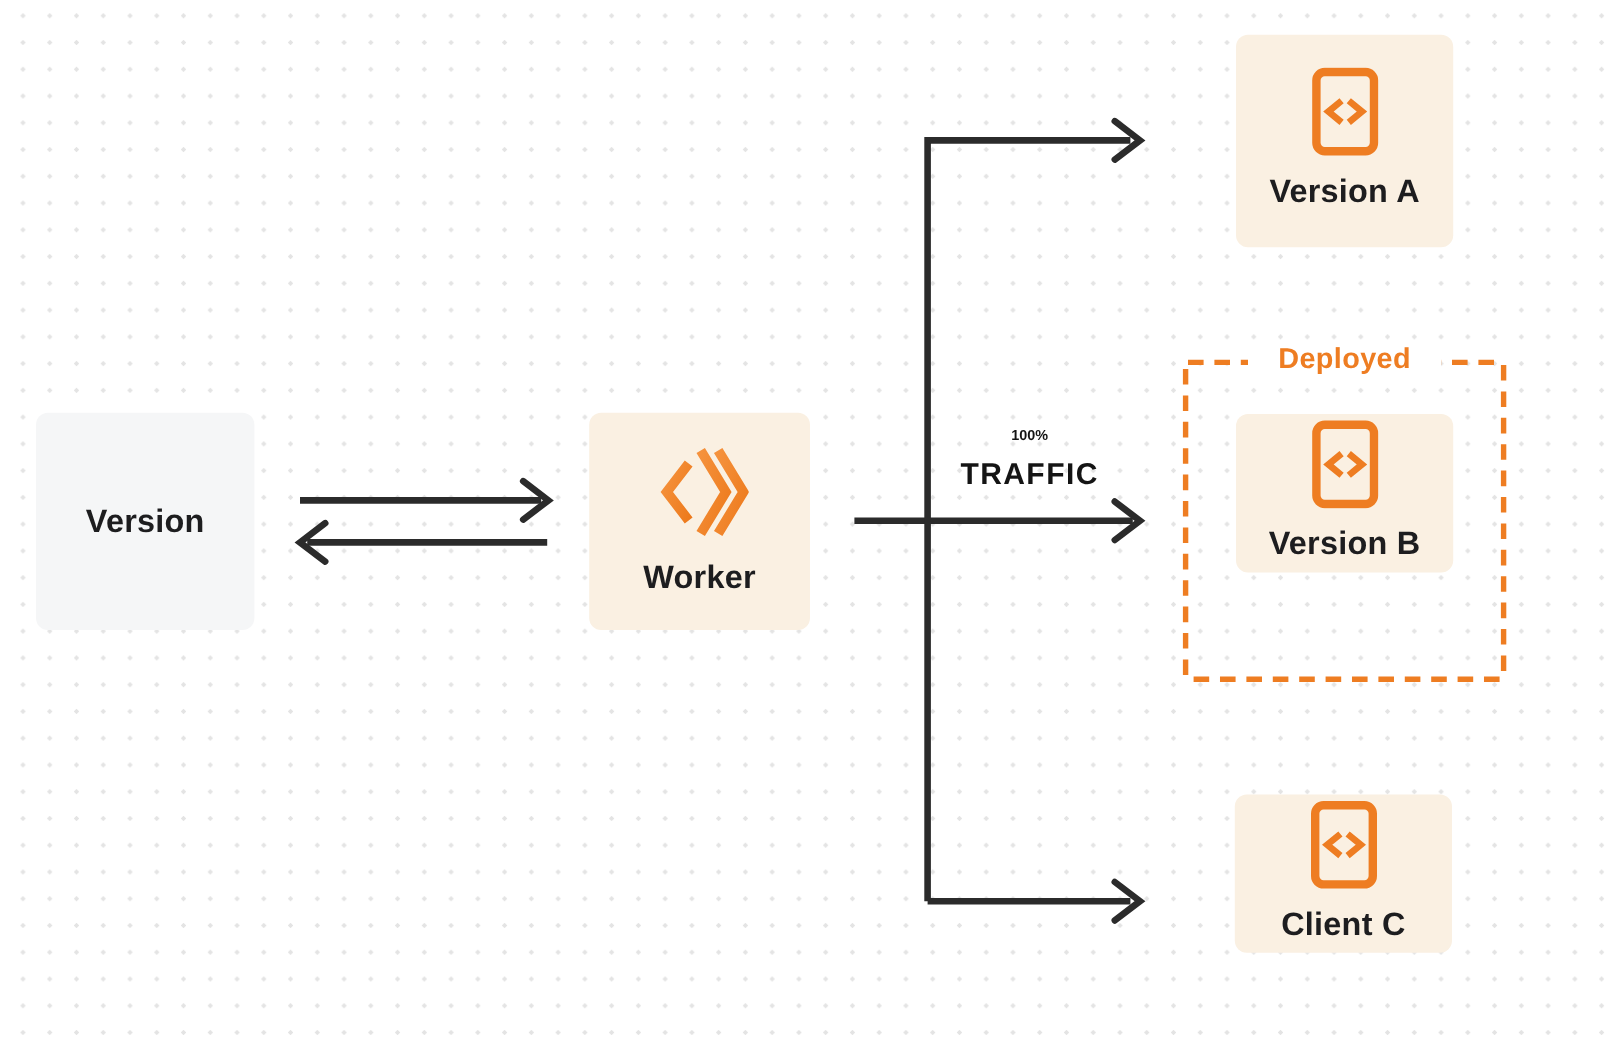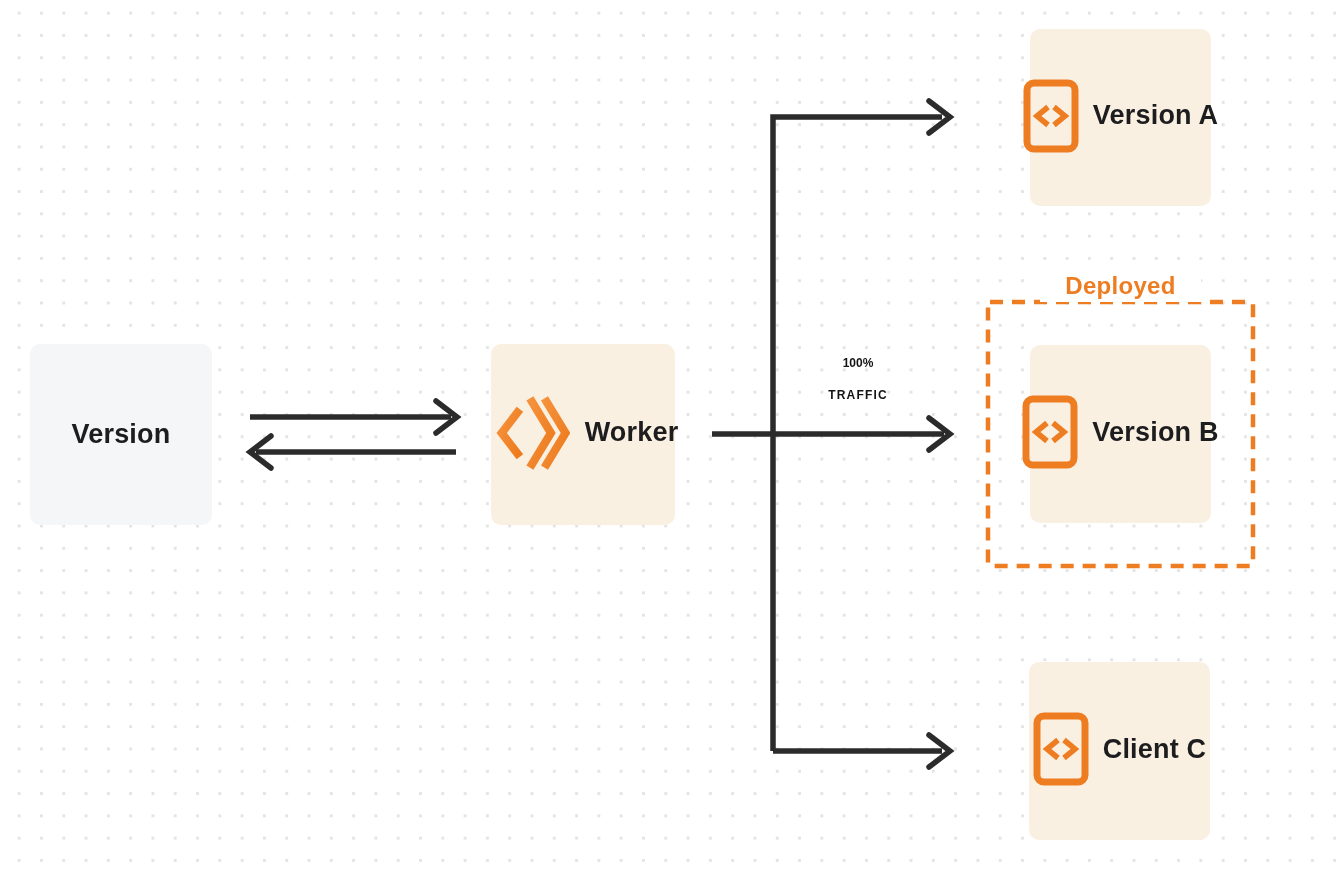--- a/index.html
+++ b/index.html
@@ -26,21 +26,21 @@
     left: 0;
     top: 0;
     width: 1338px;
     height: 878px;
     pointer-events: none;
   }
   .node {
     position: absolute;
     border-radius: 10px;
     display: flex;
-    flex-direction: row;
+    flex-direction: column;
     align-items: center;
     justify-content: center;
     box-sizing: border-box;
     z-index: 2;
   }
   .node .label {
     font-weight: 700;
     font-size: 27px;
     color: #1d1d1f;
     letter-spacing: 0.2px;
@@ -57,37 +57,37 @@
     left: 491px;
     top: 344px;
     width: 184px;
     height: 181px;
     background: #faf0e2;
     gap: 15px;
     padding-bottom: 4px;
   }
   .node-version {
     width: 181px;
-    height: 178px;
+    height: 132px;
     background: #faf0e2;
     gap: 14px;
     padding-bottom: 4px;
   }
   .node-version-a { left: 1030px; top: 29px;  height: 177px; }
   .node-version-b { left: 1030px; top: 345px; }
   .node-version-c { left: 1029px; top: 662px; }
   .icon-wrap {
     display: flex;
     align-items: center;
     justify-content: center;
   }
   .deployed-label {
     position: absolute;
     left: 1040px;
-    top: 270px;
+    top: 284px;
     width: 161px;
     height: 32px;
     background: #ffffff;
     display: flex;
     align-items: center;
     justify-content: center;
     font-weight: 700;
     font-size: 24px;
     color: #ee7d22;
     z-index: 3;
@@ -102,21 +102,21 @@
     z-index: 2;
     color: #141414;
   }
   .traffic-label .t1 {
     font-weight: 700;
     font-size: 12px;
     line-height: 24px;
   }
   .traffic-label .t2 {
     font-weight: 700;
-    font-size: 12px;
+    font-size: 25px;
     line-height: 22px;
     margin-top: 9px;
     letter-spacing: 1.2px;
   }
 </style>
 </head>
 <body>
 
 <div class="canvas">
 

